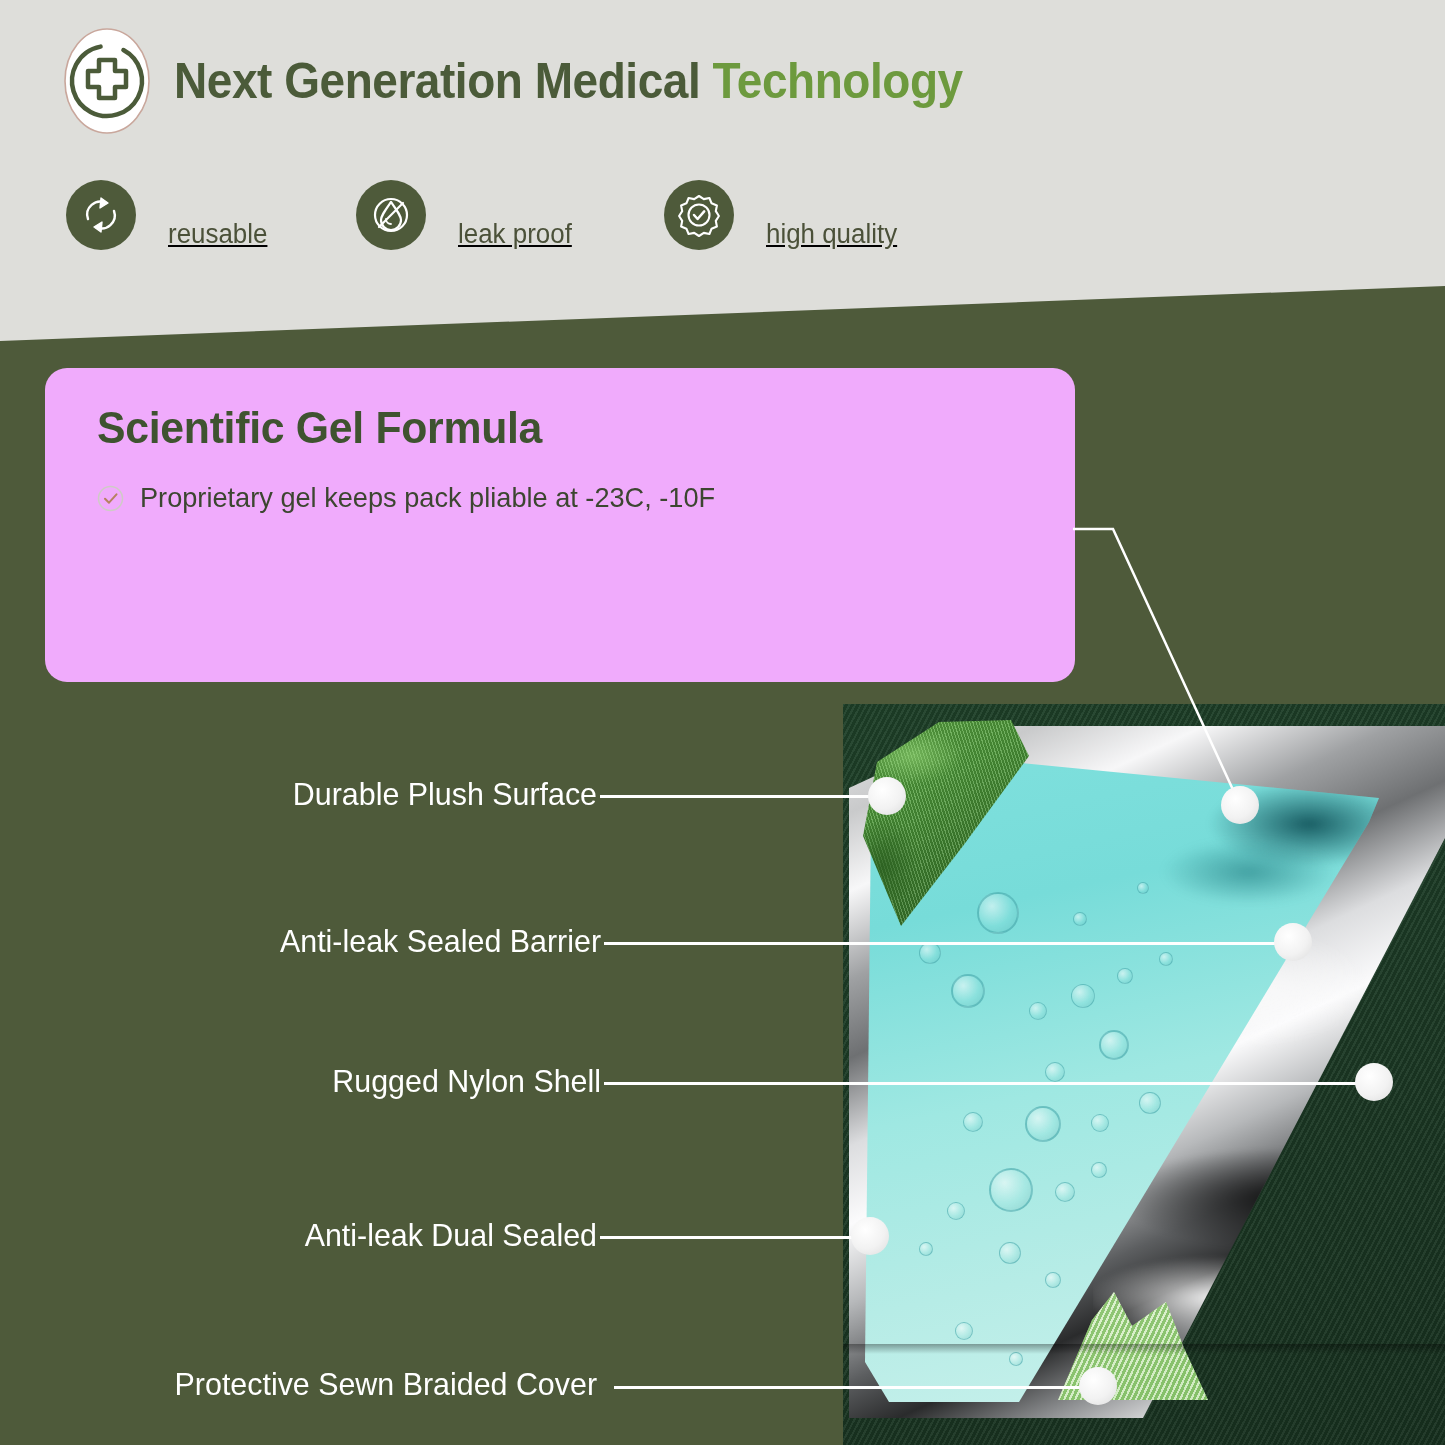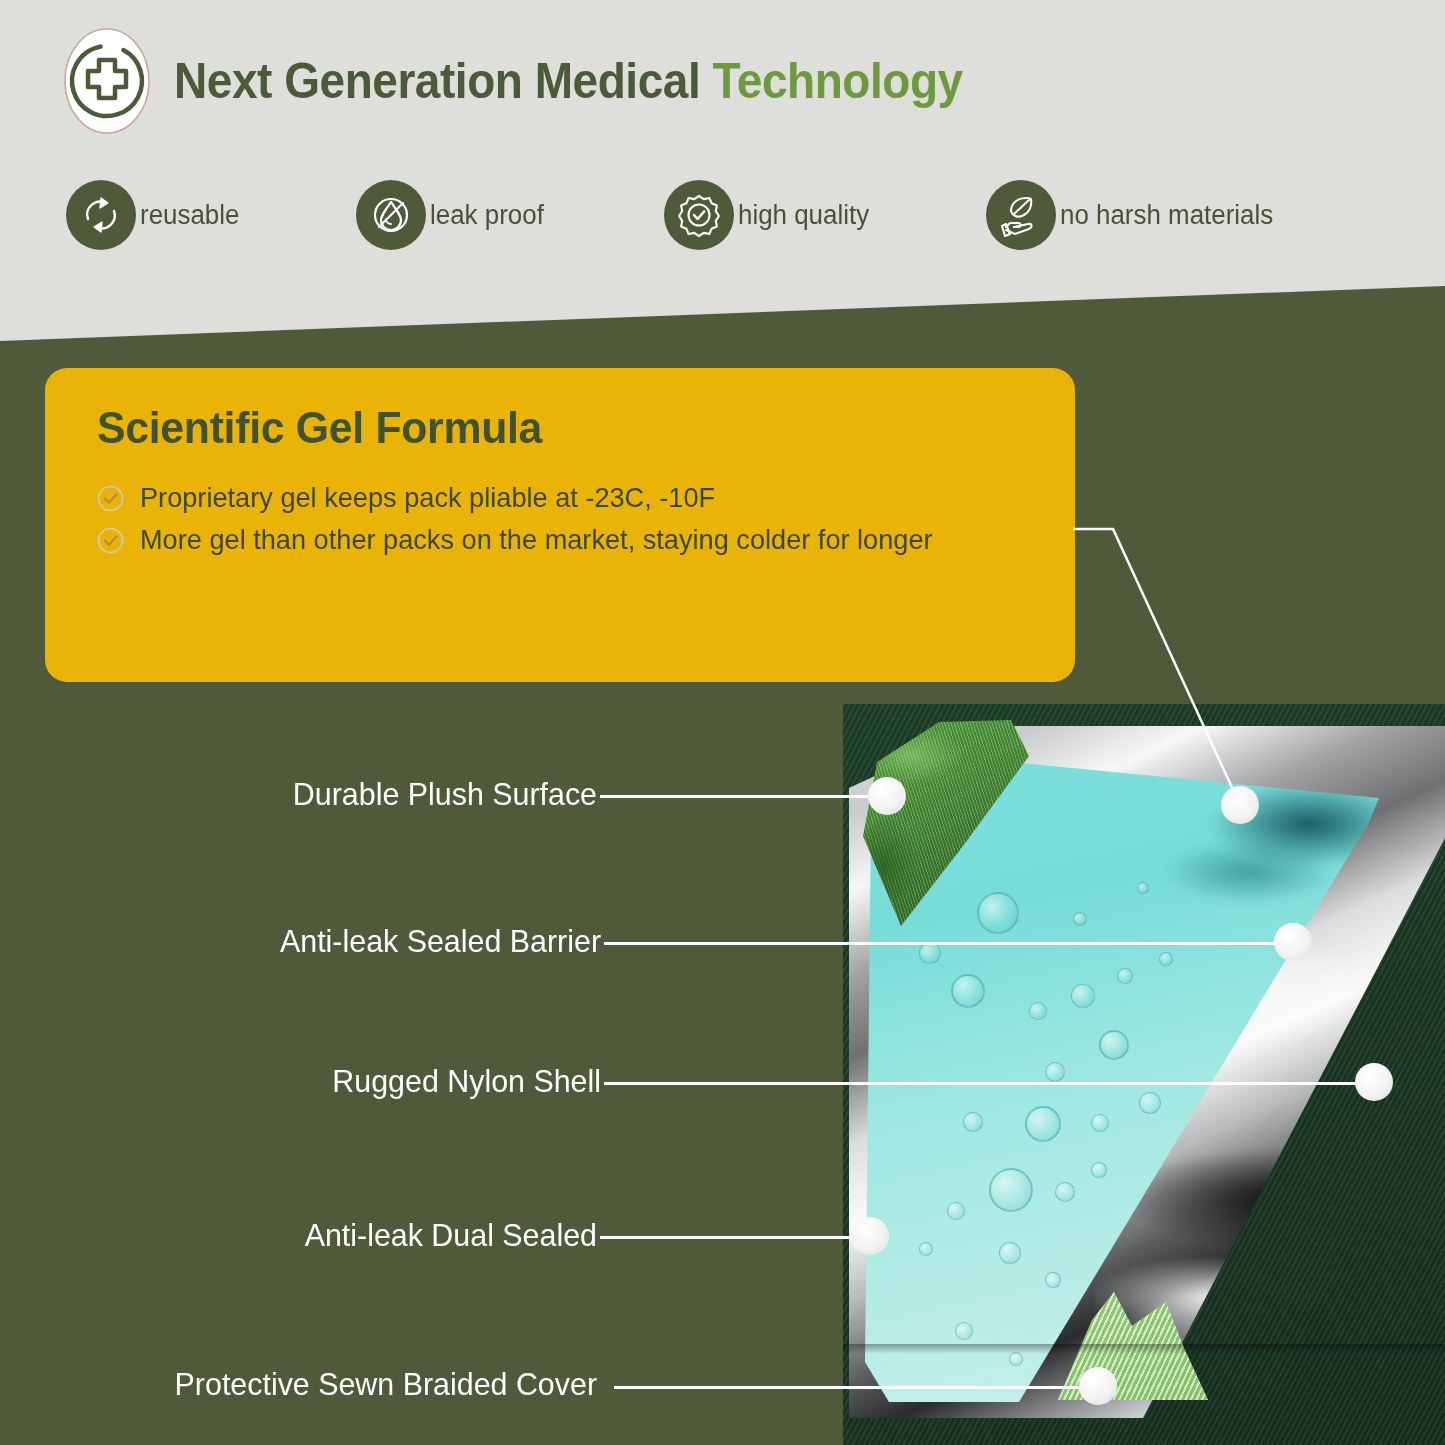--- a/index.html
+++ b/index.html
@@ -31,21 +31,21 @@
     transform:scaleX(.92); transform-origin:left center;
   }
   .t-dark{ color:#4b5b39; }
   .t-light{ color:#6d9a3e; }
 
   
   .features{
     position:absolute; left:66px; top:176px; width:1320px; height:78px;
     display:flex; align-items:center;
   }
-  .feat{ display:flex; align-items:center; gap:4px; }
+  .feat{ display:flex; align-items:flex-end; gap:32px;text-decoration:underline; }
   .feat-circle{
     width:70px; height:70px; border-radius:50%;
     background:#4e5a3a; flex:0 0 auto;
     display:flex; align-items:center; justify-content:center;
   }
   .feat-label{
     font-size:27px; color:#4b5139; white-space:nowrap;
     font-family:"Liberation Sans Narrow","Liberation Sans",sans-serif;
     transform:scaleX(.96); transform-origin:left center;
   }
@@ -139,21 +139,21 @@
       linear-gradient(160deg,#b9e39a,#8fcd6e);
   }
   .shell-seam{
     position:absolute; left:0; top:640px; width:602px; height:10px;
     background:linear-gradient(180deg, rgba(0,0,0,.35), rgba(0,0,0,0));
   }
 
   
   .card{
     position:absolute; left:45px; top:368px; width:1030px; height:314px;
-    background:#eab308; border-radius:22px; z-index:4;
+    background:#f0abfc; border-radius:22px; z-index:4;
     padding:34px 40px 0 52px;
   }
   .card-title{
     font-size:45px; font-weight:700; color:#3f5330; letter-spacing:-.3px;
     font-family:"Liberation Sans Narrow","Liberation Sans",sans-serif;
     transform:scaleX(.95); transform-origin:left center;
     margin-bottom:30px;
   }
   .bullets{ display:flex; flex-direction:column; gap:14px; }
   .bullet{ display:flex; align-items:center; gap:16px; }
@@ -268,60 +268,39 @@
           <svg width="44" height="44" viewBox="0 0 44 44">
             <circle cx="22" cy="22" r="16" fill="none" stroke="#fff" stroke-width="2.2"></circle>
             <path d="M22 9 C15 19 12 23 12 27 a10 10 0 0 0 20 0 c0-4 -3-8 -10-18 z" fill="none" stroke="#fff" stroke-width="2.2" stroke-linejoin="round"></path>
             <path d="M17 26 a5 5 0 0 0 5 5" fill="none" stroke="#fff" stroke-width="1.8" stroke-linecap="round"></path>
             <line x1="10" y1="34" x2="34" y2="10" stroke="#fff" stroke-width="2.2" stroke-linecap="round"></line>
           </svg>
         </div>
         <span class="feat-label">leak proof</span>
       </div>
 
-      <div class="feat f4">
-        <div class="feat-circle">
-          <svg width="46" height="46" viewBox="0 0 46 46">
-            <path d="M13 19 C13 11 20 6 28 6 c3 0 5 1 5 1 c1 7 -2 13 -7 16 c-5 3 -11 2 -13 -4 z" fill="none" stroke="#fff" stroke-width="2.1" stroke-linejoin="round"></path>
-            <path d="M31 8 L16 22" fill="none" stroke="#fff" stroke-width="2.1" stroke-linecap="round"></path>
-            <path d="M8 35 l4-4 8 0 c3 0 4 3 1 4 l-5 0" fill="none" stroke="#fff" stroke-width="2.1" stroke-linecap="round" stroke-linejoin="round"></path>
-            <path d="M16 35 l14 -3 c4 -1 5 3 1 5 l-14 5 -9 -4" fill="none" stroke="#fff" stroke-width="2.1" stroke-linecap="round" stroke-linejoin="round"></path>
-            <path d="M4 34 l4 -2 4 10 -5 2 z" fill="none" stroke="#fff" stroke-width="2.1" stroke-linejoin="round"></path>
-          </svg>
-        </div>
-        <span class="feat-label">no harsh materials</span>
-      </div>
 
     </div>
   </div>
 
   <div class="card">
     <div class="card-title">Scientific Gel Formula</div>
     <div class="bullets">
 
       <div class="bullet">
         <span class="check">
           <svg width="27" height="27" viewBox="0 0 27 27">
             <circle cx="13.5" cy="13.5" r="12" fill="none" stroke="#cfcbc6" stroke-width="1.5"></circle>
             <path d="M8 13.7 l4 4 7.5-8.4" fill="none" stroke="#b5825f" stroke-width="2" stroke-linecap="round" stroke-linejoin="round"></path>
           </svg>
         </span>
         <span class="bullet-text">Proprietary gel keeps pack pliable at -23C, -10F</span>
       </div>
 
 
-      <div class="bullet">
-        <span class="check">
-          <svg width="27" height="27" viewBox="0 0 27 27">
-            <circle cx="13.5" cy="13.5" r="12" fill="none" stroke="#cfcbc6" stroke-width="1.5"></circle>
-            <path d="M8 13.7 l4 4 7.5-8.4" fill="none" stroke="#b5825f" stroke-width="2" stroke-linecap="round" stroke-linejoin="round"></path>
-          </svg>
-        </span>
-        <span class="bullet-text">More gel than other packs on the market, staying colder for longer</span>
-      </div>
 
 
     </div>
   </div>
 
   <div class="callouts">
 
     <svg width="1445" height="1445" style="position:absolute;left:0;top:0;">
       <polyline points="1073,529 1113,529 1240,805" fill="none" stroke="#ffffff" stroke-width="2.5"></polyline>
     </svg>

